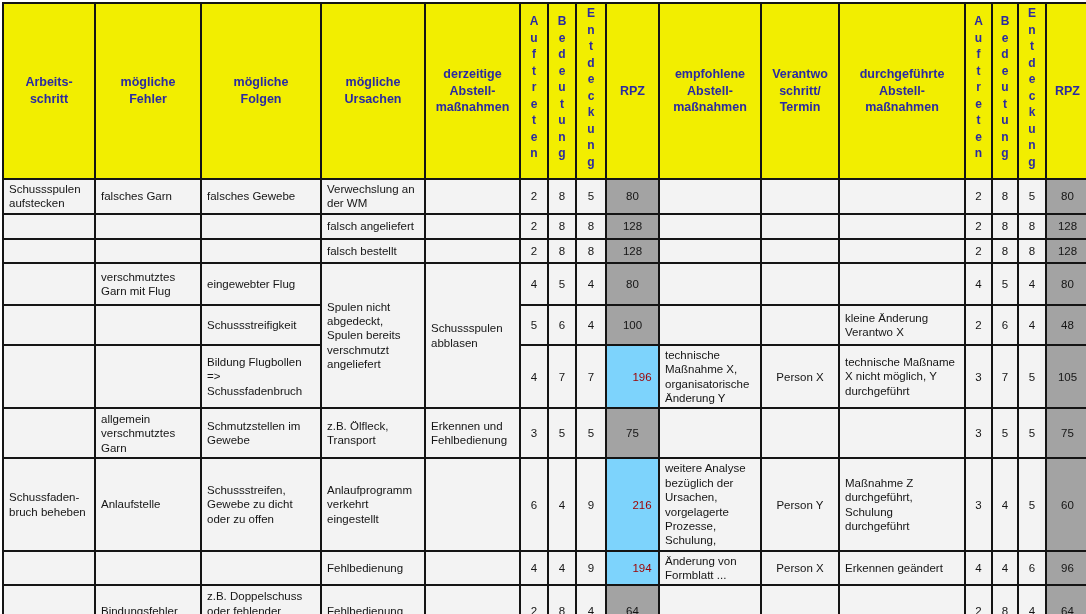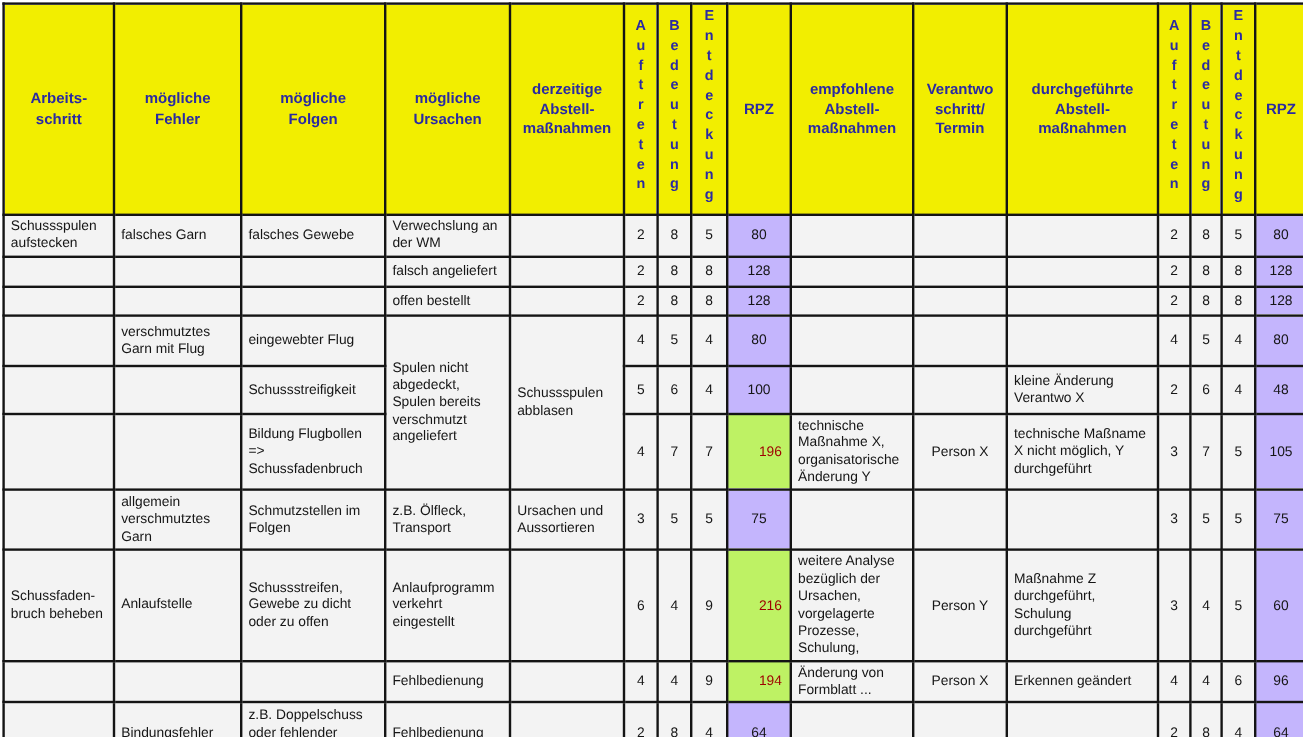--- a/index.html
+++ b/index.html
@@ -54,22 +54,22 @@
     vertical-align: middle;
     padding: 2px 5px;
     white-space: pre-line;
     line-height: 1.25;
   }
   td.num {
     text-align: center;
     vertical-align: middle;
     padding: 0 2px;
   }
-  td.rpz { background: #c4b5fd; }
-  td.red { background: #bef264; color: #9E0000; padding-left: 21px; }
+  td.rpz { background: #a3a3a3; }
+  td.red { background: #7dd3fc; color: #9E0000; padding-left: 21px; }
 </style>
 </head>
 <body>
 
 <div class="table-wrap">
 <table class="fmea">
   <colgroup>
     <col style="width:92px">
         <col style="width:106px">
         <col style="width:120px">
@@ -155,21 +155,21 @@
     <td class="num">2</td>
     <td class="num">8</td>
     <td class="num">8</td>
     <td class="num rpz">128</td>
   </tr>
 
   <tr style="height:24px">
     <td class="txt"></td>
     <td class="txt"></td>
     <td class="txt"></td>
-    <td class="txt">offen bestellt</td>
+    <td class="txt">falsch bestellt</td>
     <td class="txt"></td>
     <td class="num">2</td>
     <td class="num">8</td>
     <td class="num">8</td>
     <td class="num rpz">128</td>
     <td class="txt"></td>
     <td class="txt"></td>
     <td class="txt"></td>
     <td class="num">2</td>
     <td class="num">8</td>
@@ -228,24 +228,24 @@
     <td class="txt">technische Maßname X nicht möglich, Y durchgeführt</td>
     <td class="num">3</td>
     <td class="num">7</td>
     <td class="num">5</td>
     <td class="num rpz">105</td>
   </tr>
 
   <tr style="height:50px">
     <td class="txt"></td>
     <td class="txt">allgemein verschmutztes Garn</td>
-    <td class="txt">Schmutzstellen im Folgen</td>
+    <td class="txt">Schmutzstellen im Gewebe</td>
     <td class="txt">z.B. Ölfleck,
 Transport</td>
-    <td class="txt">Ursachen und Aussortieren</td>
+    <td class="txt">Erkennen und Fehlbedienung</td>
     <td class="num">3</td>
     <td class="num">5</td>
     <td class="num">5</td>
     <td class="num rpz">75</td>
     <td class="txt"></td>
     <td class="txt"></td>
     <td class="txt"></td>
     <td class="num">3</td>
     <td class="num">5</td>
     <td class="num">5</td>

